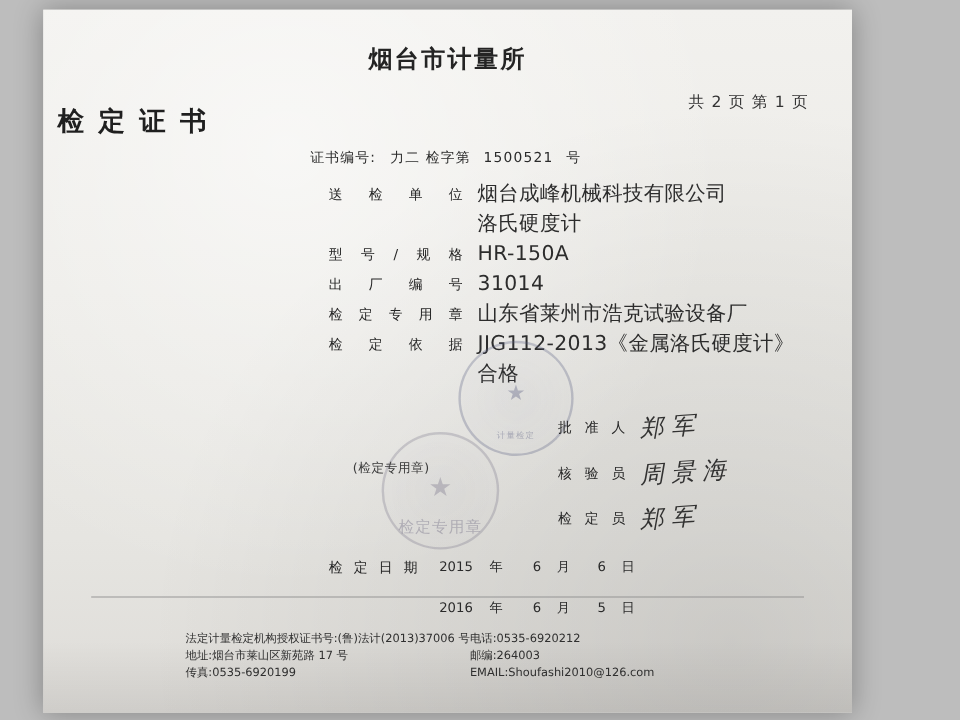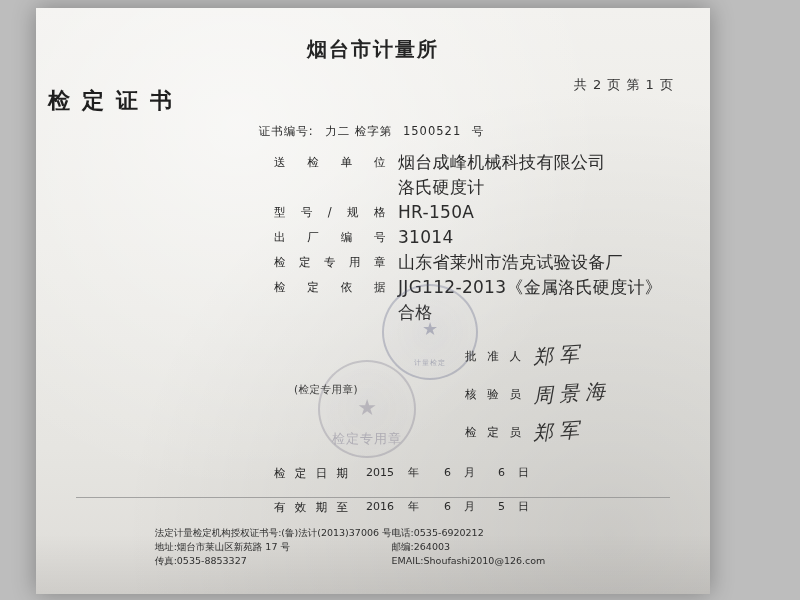--- a/index.html
+++ b/index.html
@@ -363,37 +363,36 @@
         <div class="date-row">
           <span class="date-label">检定日期</span>
           <span class="date-year">2015</span>
           <span class="date-y-ch">年</span>
           <span class="date-month">6</span>
           <span class="date-m-ch">月</span>
           <span class="date-day">6</span>
           <span class="date-d-ch">日</span>
         </div>
         <div class="date-row">
-          <span class="date-label">有效期至</span>
           <span class="date-year">2016</span>
           <span class="date-y-ch">年</span>
           <span class="date-month">6</span>
           <span class="date-m-ch">月</span>
           <span class="date-day">5</span>
           <span class="date-d-ch">日</span>
         </div>
       </div>
 
       <div class="footer-rule"></div>
       <div class="footer">
         <div class="footer-cols">
           <div class="footer-left">
             <div>法定计量检定机构授权证书号:(鲁)法计(2013)37006 号</div>
             <div>地址:烟台市莱山区新苑路 17 号</div>
-            <div>传真:0535-8853327</div>
+            <div>传真:0535-6920199</div>
           </div>
           <div class="footer-right">
             <div>电话:0535-6920212</div>
             <div>邮编:264003</div>
             <div>EMAIL:Shoufashi2010@126.com</div>
           </div>
         </div>
       </div>
 
     </div>

